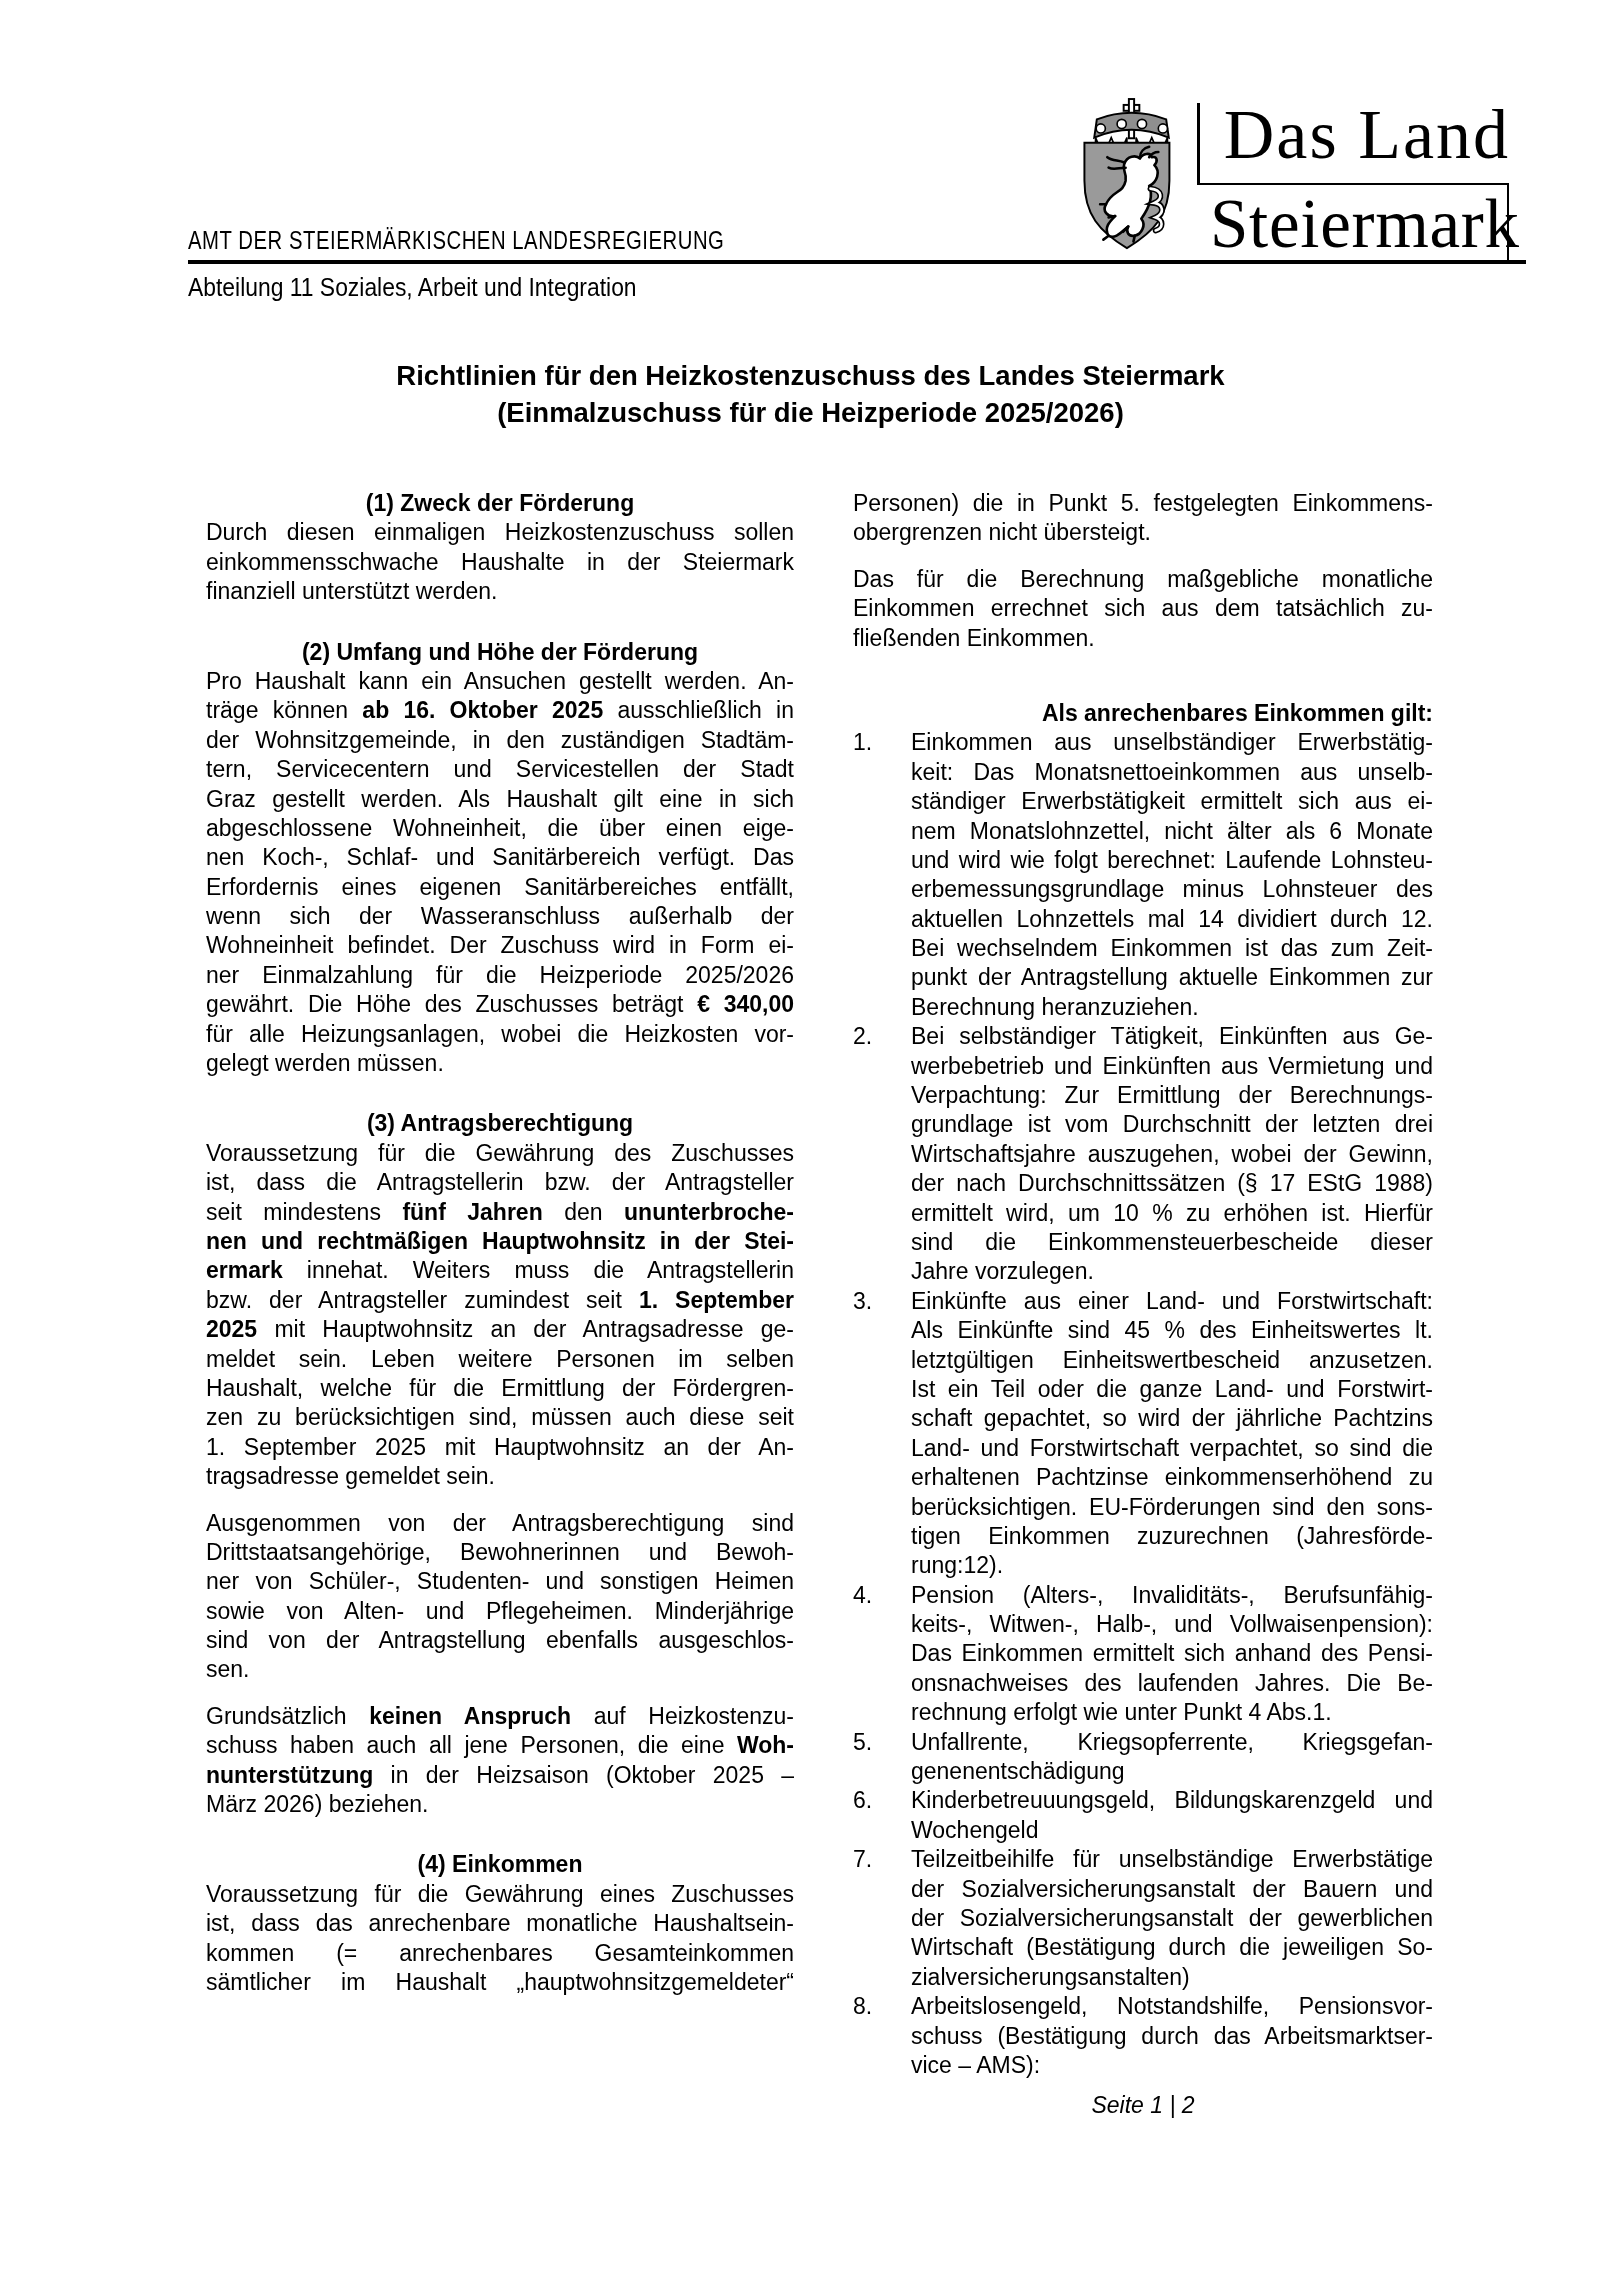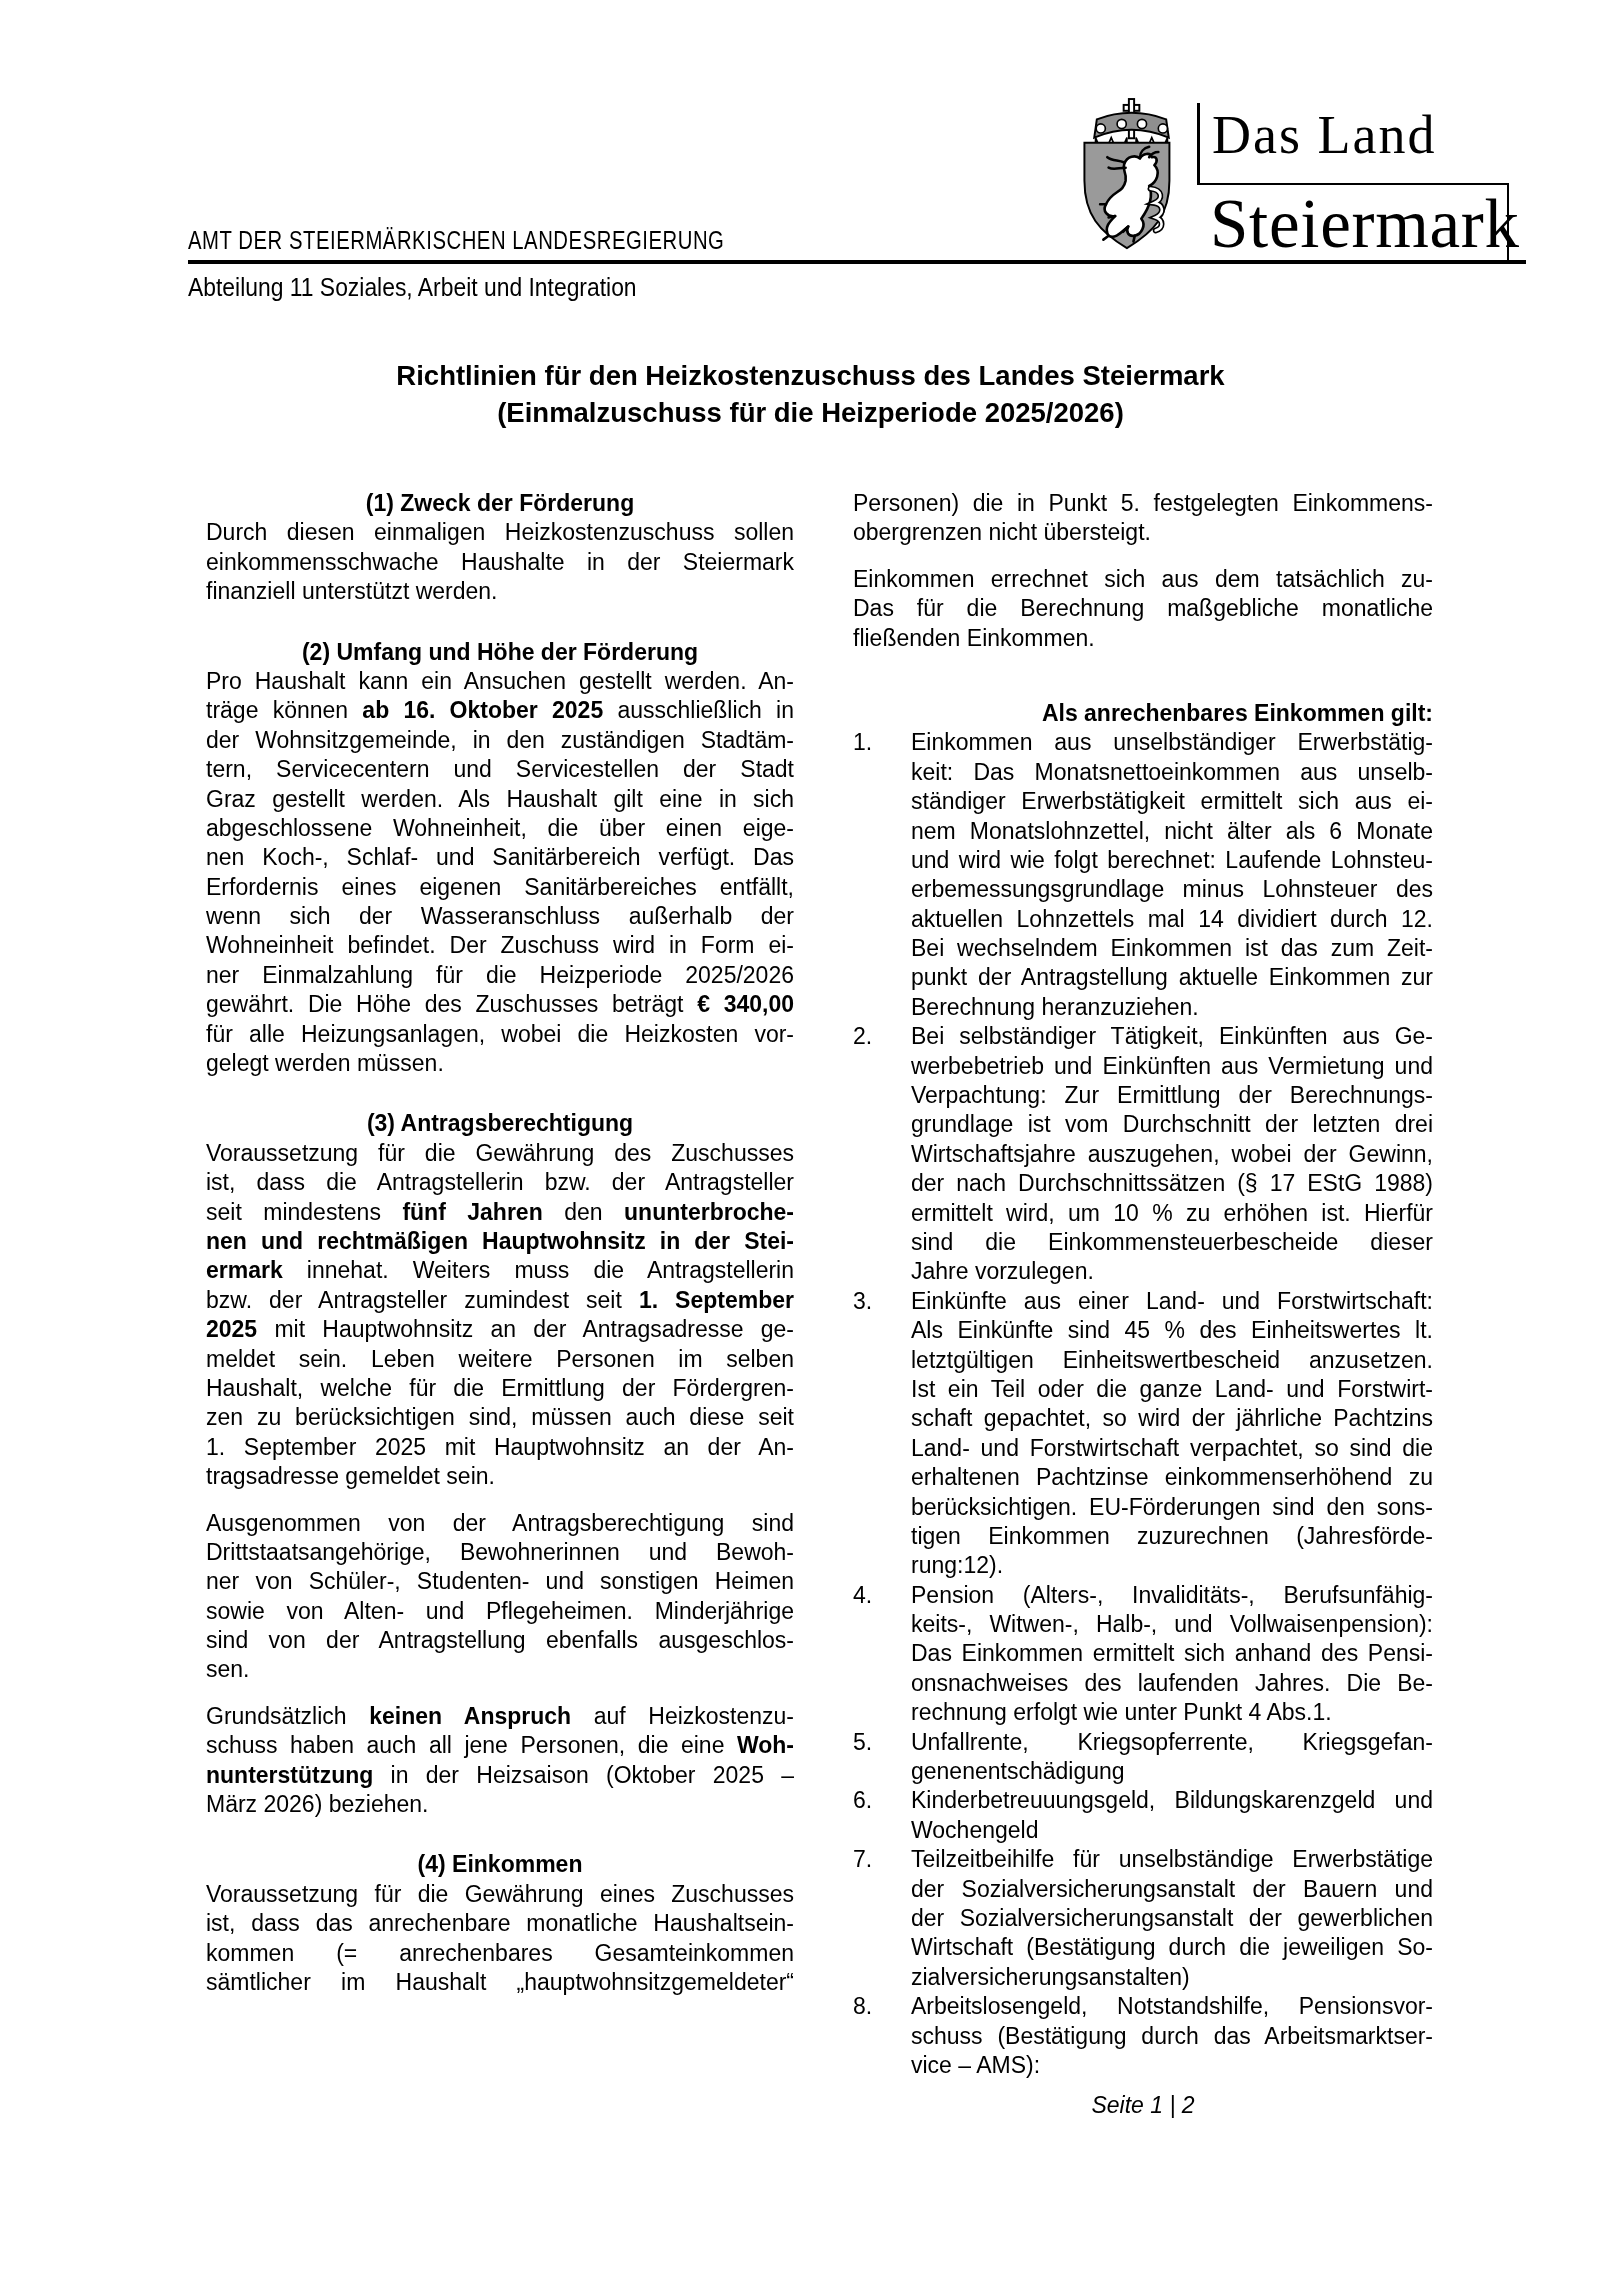--- a/index.html
+++ b/index.html
@@ -16,21 +16,21 @@
   .header-rule{position:absolute; left:188px; top:260px; width:1338px; height:3.9px; background:#000;}
   .department{
     position:absolute; left:188px; top:272px; font-size:26px; line-height:31px; white-space:nowrap;
   }
   .department .squeeze{display:inline-block; transform:scaleX(0.88); transform-origin:0 50%;}
   
   .emblem{position:absolute; left:1072px; top:97px; width:119px; height:178px;}
   .logo-vline{position:absolute; left:1197px; top:103px; width:2.6px; height:80px; background:#000;}
   .logo-dasland{
     position:absolute; left:1212px; top:99px; width:298px;
-    font-family:"Liberation Serif", serif; font-size:54px; line-height:72px; letter-spacing:2px; white-space:nowrap;
+    font-family:"Liberation Serif", serif; font-size:70px; line-height:72px; letter-spacing:2px; white-space:nowrap;text-align:right;
   }
   .logo-box{
     position:absolute; left:1197px; top:183px; width:310px; height:77px;
     border-top:2.6px solid #000; border-right:2.6px solid #000;
   }
   .logo-steiermark{
     position:absolute; left:1210px; top:188px;
     font-family:"Liberation Serif", serif; font-size:69px; line-height:72px; letter-spacing:0.7px; white-space:nowrap;
   }
   
@@ -187,22 +187,22 @@
         <div class="line">sämtlicher im Haushalt „hauptwohnsitzgemeldeter“</div>
       </div>
     </div>
   <div class="col col-right" id="col-right">
       <div class="para">
         <div class="line">Personen) die in Punkt 5. festgelegten Einkommens-</div>
         <div class="line last">obergrenzen nicht übersteigt.</div>
       </div>
       <div class="gap-para"></div>
       <div class="para">
+        <div class="line">Das für die Berechnung maßgebliche monatliche</div>
         <div class="line">Einkommen errechnet sich aus dem tatsächlich zu-</div>
-        <div class="line">Das für die Berechnung maßgebliche monatliche</div>
         <div class="line last">fließenden Einkommen.</div>
       </div>
       <div class="gap-list"></div>
       <div class="list-heading">Als anrechenbares Einkommen gilt:</div>
       <div class="list-item">
         <div class="num">1.</div>
         <div class="item-body">
           <div class="line">Einkommen aus unselbständiger Erwerbstätig-</div>
           <div class="line">keit: Das Monatsnettoeinkommen aus unselb-</div>
           <div class="line">ständiger Erwerbstätigkeit ermittelt sich aus ei-</div>

